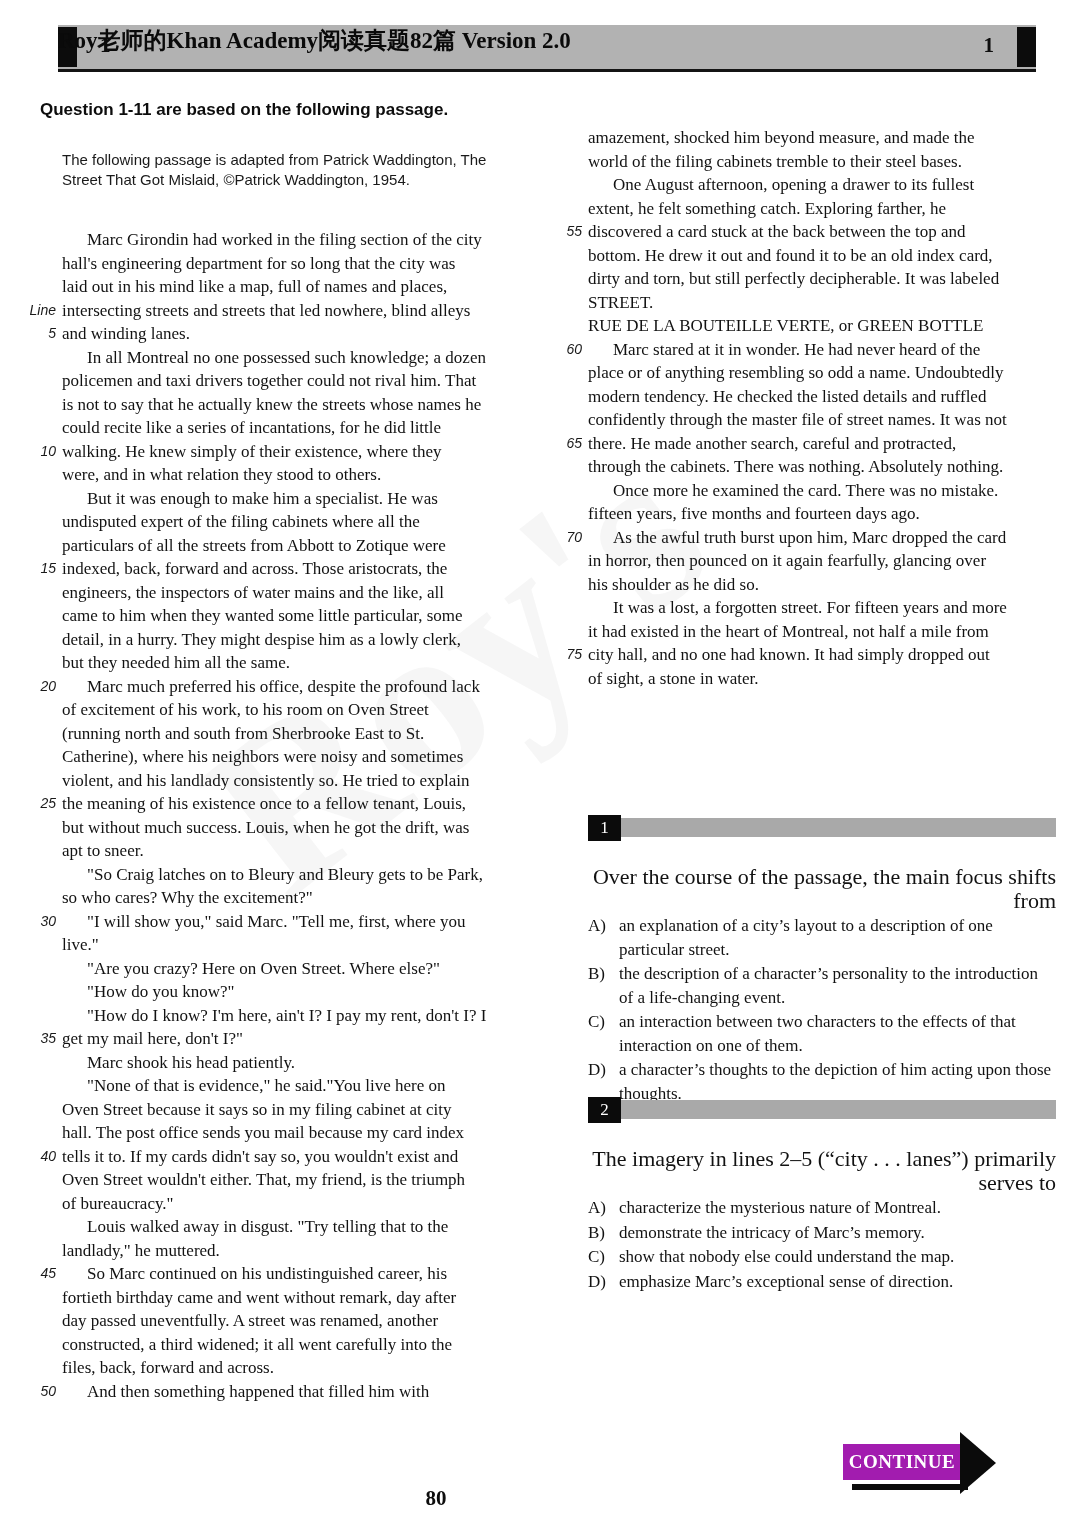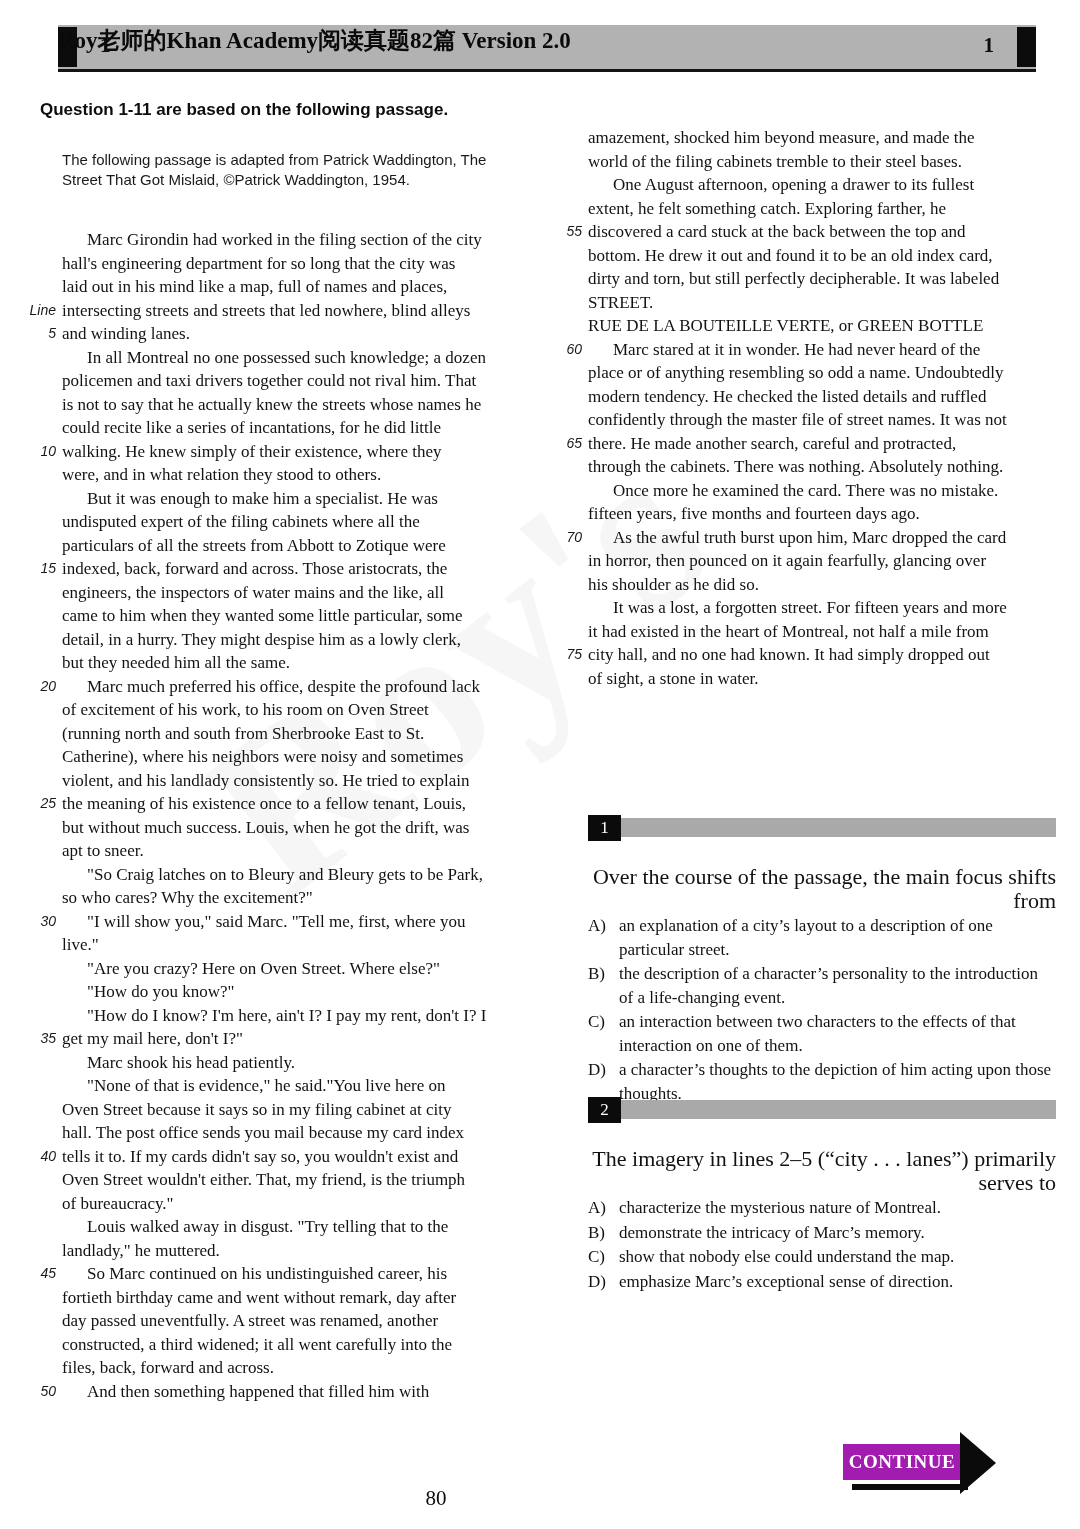--- a/index.html
+++ b/index.html
@@ -41,21 +41,21 @@
   .qnumbox{width:33px;height:26px;background:#0b0b0b;color:#ffffff;text-align:center;
     font-size:17px;line-height:26px;}
   .qbar{flex:1;height:19px;background:#a9a9a9;margin-top:3px;}
   .qstem{margin:24px 0 0 0;font-size:22px;line-height:23.5px;text-align:right;}
   .opts{margin-top:2px;}
   .opt{display:flex;font-size:17px;line-height:23.5px;margin-top:1px;}
   .optletter{flex:0 0 31px;}
   .opttext{flex:1;}
   
   .page-num{position:absolute;left:0;top:1486px;width:872px;text-align:center;
-    font-weight:normal;font-size:21px;color:#0d0d0d;z-index:1;}
+    font-weight:bold;font-size:21px;color:#0d0d0d;z-index:1;}
   .continue{position:absolute;left:843px;top:1432px;width:152px;height:62px;z-index:1;}
   .c-body{position:absolute;left:0;top:12px;width:118px;height:36px;background:#a21caf;
     color:#ffffff;font-weight:bold;font-size:19px;letter-spacing:0.5px;
     display:flex;align-items:center;justify-content:center;}
   .c-head{position:absolute;left:117px;top:0;width:0;height:0;
     border-top:31px solid transparent;border-bottom:31px solid transparent;
     border-left:36px solid #0b0b0b;}
   .c-shadow{position:absolute;left:9px;top:52px;width:116px;height:6px;background:#0b0b0b;}
 </style>
 </head>

